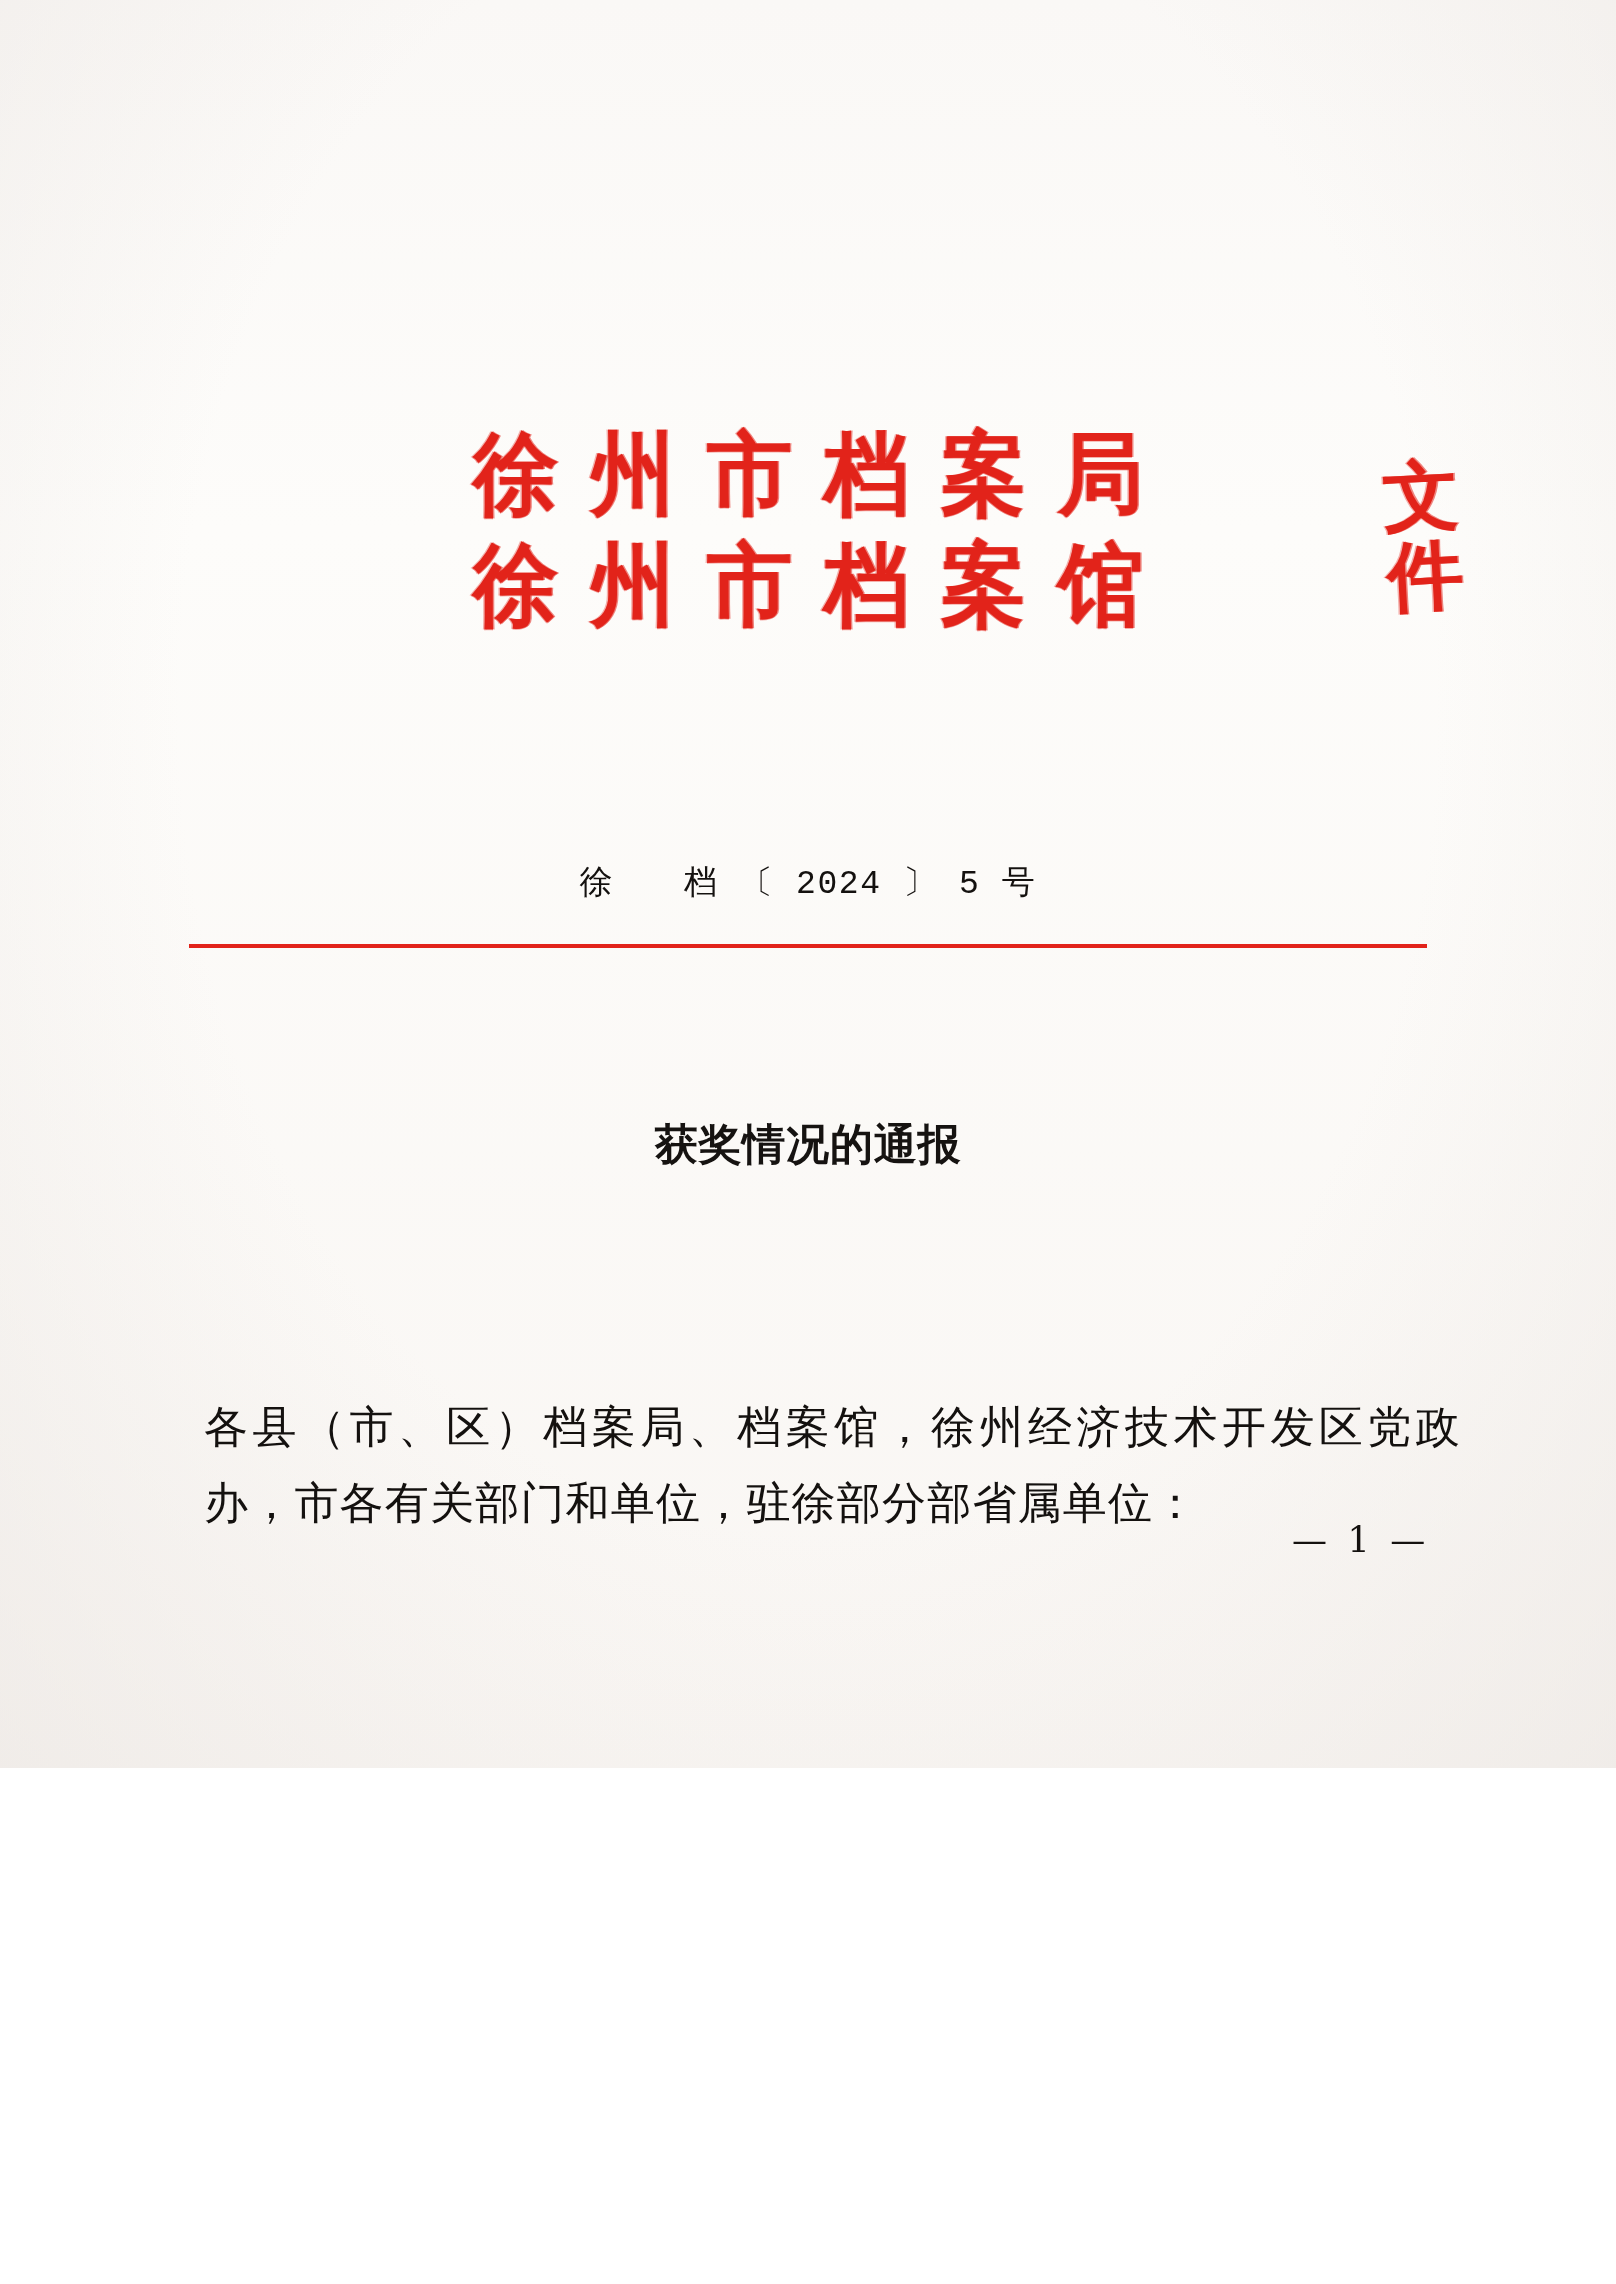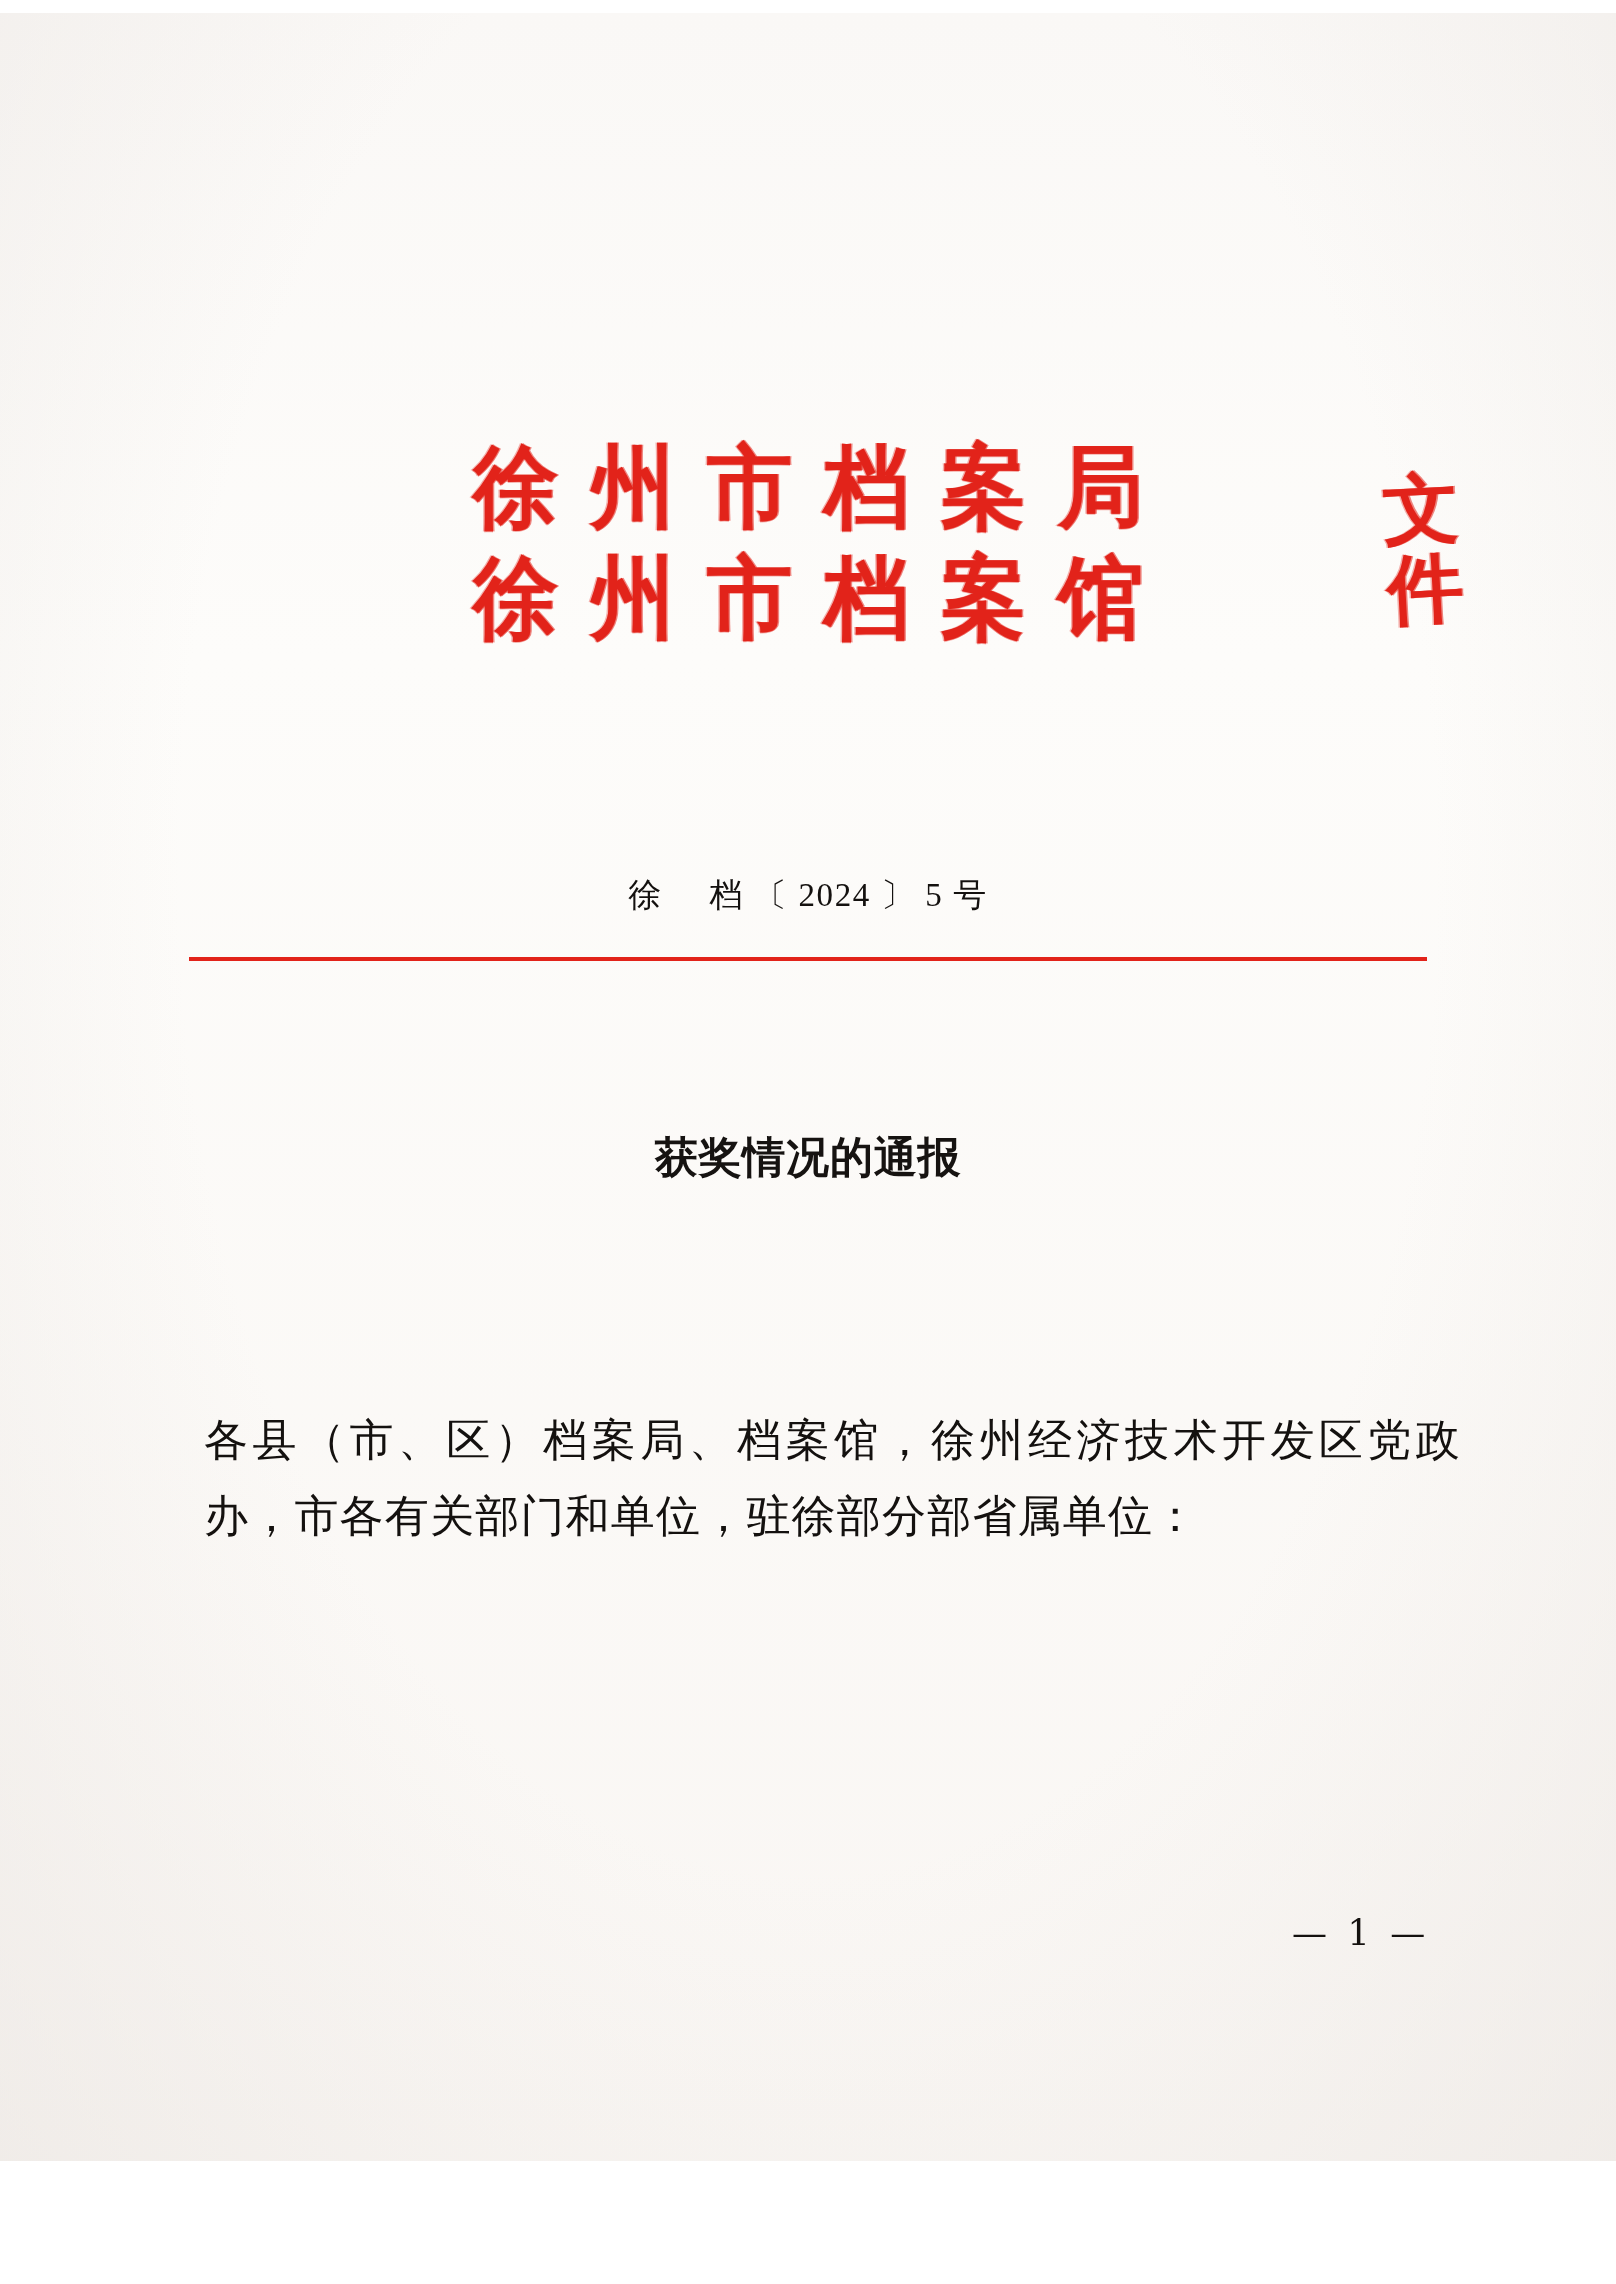--- a/index.html
+++ b/index.html
@@ -6,24 +6,23 @@
     margin: 0;
     padding: 0;
     background: #ffffff;
   }
   body {
     font-family: "Liberation Serif", serif;
   }
   .page {
     position: relative;
     width: 1616px;
-    height: 2148px;
+    height: 1768px;
     background: #fdfcfa;
     overflow: hidden;
-    margin-top: 13px;
   }
   
   .paper-tint {
     position: absolute;
     inset: 0;
     background:
       radial-gradient(ellipse at 50% 40%, rgba(255,255,255,0) 55%, rgba(233,228,224,0.55) 100%),
       linear-gradient(180deg, rgba(250,248,246,1) 0%, rgba(253,252,250,1) 30%, rgba(249,246,243,1) 100%);
     pointer-events: none;
   }
@@ -74,21 +73,21 @@
   }
   .lh-wen span { display: block; }
 
   
   .doc-number {
     position: absolute;
     left: 0;
     right: 0;
     top: 860px;
     text-align: center;
-    font-family: Liberation Serif, serif;
+    font-family: Liberation Mono, monospace;
     font-size: 33px;
     color: #14110f;
     letter-spacing: 1.6px;
   }
   .doc-number .sp { display: inline-block; width: 27px; }
 
   
   .red-rule {
     position: absolute;
     left: 189px;

